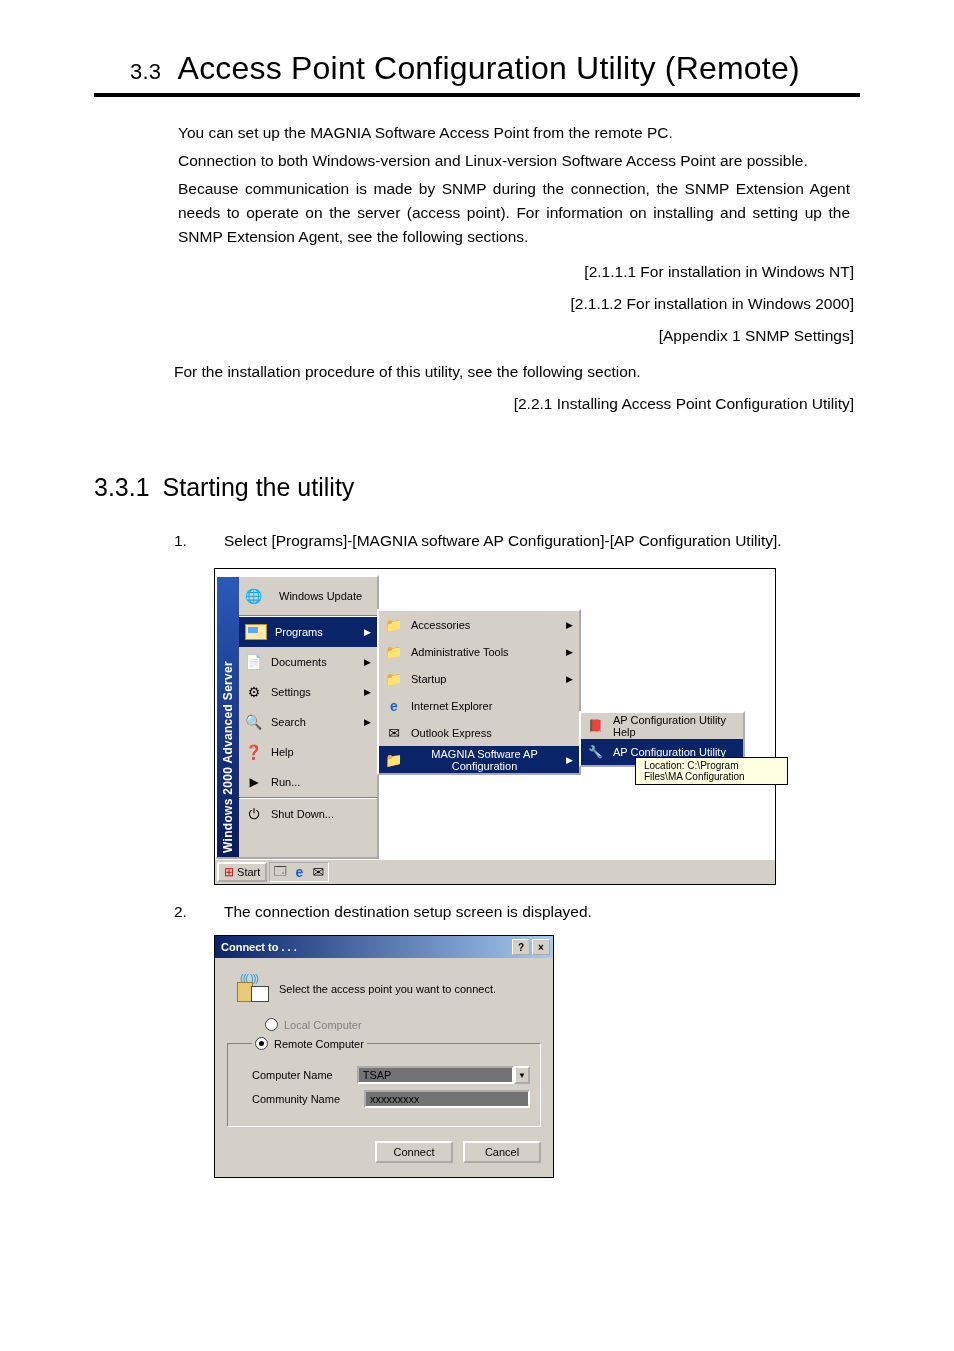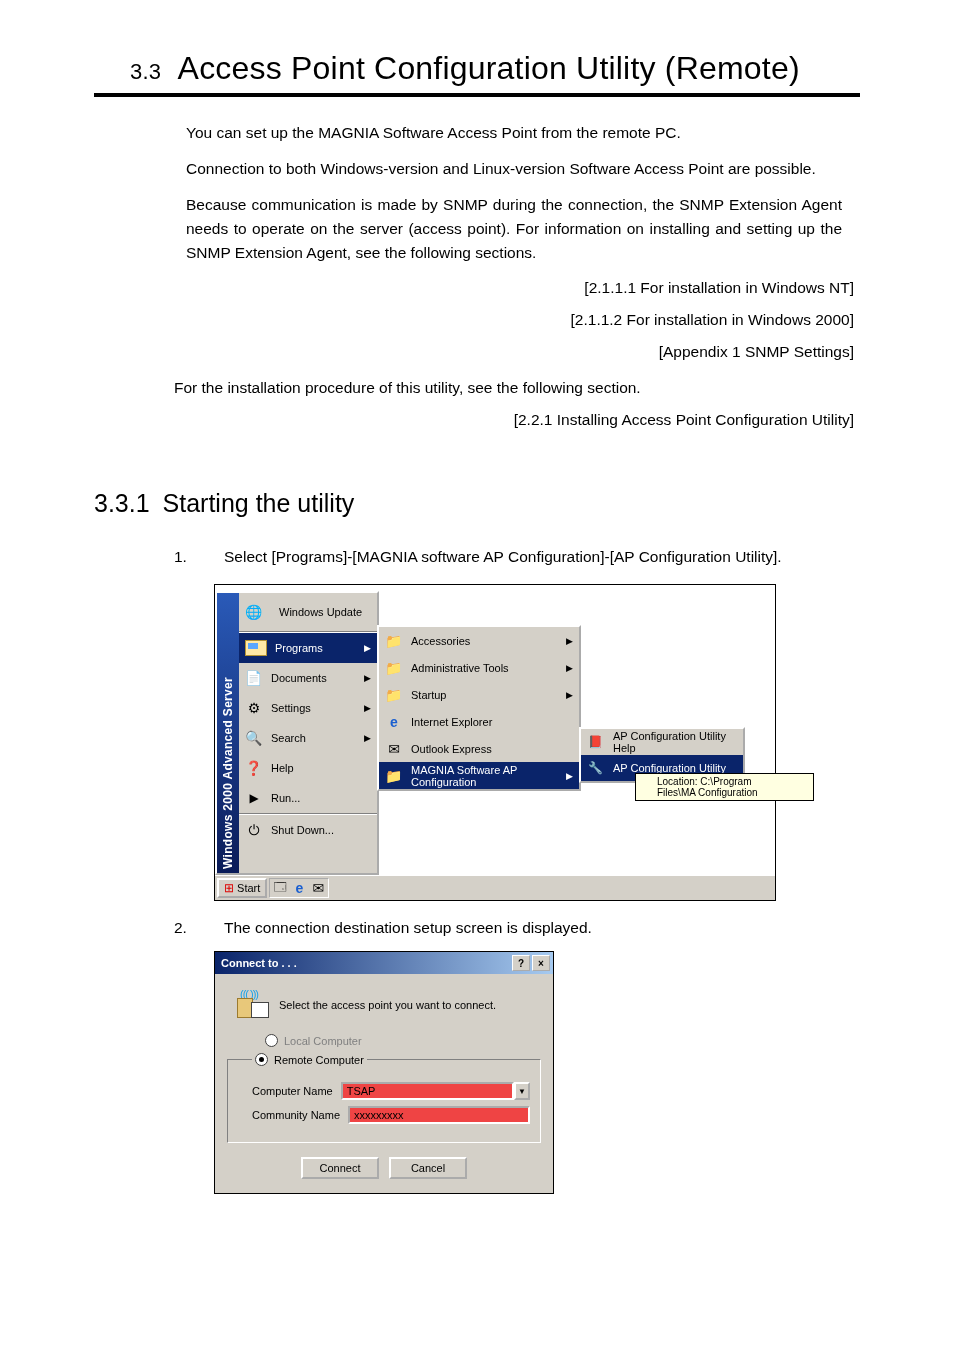--- a/index.html
+++ b/index.html
@@ -27,21 +27,21 @@
     letter-spacing:0.2px;
   }
   .sect-num{font-size:22px;margin-left:36px;}
   .thick-rule{border:none;border-top:4px solid #000;margin:0 0 24px 0;}
   .intro{
     margin-left:80px;
     margin-right:6px;
     line-height:1.55;
     text-align:justify;
   }
-  .intro p{margin:12px;}
+  .intro p{margin:4px;}
   .ref-right{
     margin:14px 6px 0 80px;
     text-align:right;
   }
   .ref-right div{margin-bottom:14px;}
   .intro2{margin:18px 6px 0 80px;}
   h2.subhead{
     font-size:25px;
     font-weight:400;
     margin:60px 0 30px 0;
@@ -119,32 +119,33 @@
   .cfg-ico::before{content:"🔧";font-size:12px;}
   .prog-ico{background:#ffe9a6;border:1px solid #b39335;width:20px;height:14px;position:relative;}
   .prog-ico::after{content:"";position:absolute;left:2px;top:2px;width:10px;height:6px;background:#5aa7ff;}
   .sep{border-top:1px solid #808080;border-bottom:1px solid #fff;margin:0;}
   .sep-top{height:38px;display:flex;align-items:center;padding:0 6px;gap:16px;}
 
   .sub1{
     position:absolute;left:162px;top:40px;
     width:200px;background:var(--win-gray);
     border:2px outset #fff;
+    text-align:center;
   }
   .sub1 .start-item{height:17px;}
   .sub2{
     position:absolute;left:364px;top:142px;
     width:162px;background:var(--win-gray);
     border:2px outset #fff;
   }
   .sub2 .start-item{height:16px;}
   .tooltip{
     position:absolute;left:420px;top:188px;
     background:#ffffe1;border:1px solid #000;
-    font-size:10px;padding:2px 21px;width:135px;
+    font-size:10px;padding:2px 8px;width:135px;
   }
   .taskbar{
     height:24px;background:var(--win-gray);
     border-top:1px solid #fff;display:flex;align-items:center;
     padding:0 2px;gap:2px;
   }
   .start-btn{
     border:2px outset #fff;background:var(--win-gray);
     display:flex;align-items:center;gap:3px;padding:1px 5px;
     font-weight:normal;font-size:11px;
@@ -187,35 +188,35 @@
   .dlg-icon .mon{position:absolute;left:14px;top:12px;width:16px;height:14px;background:#fff;border:1px solid #444;}
   .radio-row{display:flex;align-items:center;gap:6px;margin:4px 0 6px 10px;}
   .radio{width:11px;height:11px;border-radius:50%;border:1px solid #404040;background:#fff;display:inline-flex;align-items:center;justify-content:center;}
   .radio.checked::after{content:"";width:5px;height:5px;border-radius:50%;background:#000;}
   .disabled{color:#808080;padding-left:28px;}
   fieldset.grp{
     border:1px solid #808080;border-right-color:#fff;border-bottom-color:#fff;
     margin:0 0 14px 0;padding:10px 10px 12px 24px;
   }
   fieldset.grp legend{padding:0 3px;display:flex;align-items:center;gap:6px;}
-  .field-row{display:flex;align-items:center;gap:8px;margin:6px 0;}
+  .field-row{display:flex;align-items:center;gap:24px;margin:6px 0;}
   .field-row label{white-space:nowrap;}
   .txt{
-    flex:auto;background:#ef4444;border:2px inset #fff;
+    flex:auto;background:#737373;border:2px inset #fff;
     height:18px;padding:0 4px;font-family:inherit;font-size:11px;
     box-sizing:border-box;
   }
   .combo{display:flex;flex:auto;}
   .combo .txt{flex:auto;}
   .combo .drop{
     width:16px;height:18px;background:var(--win-gray);
     border:2px outset #fff;display:flex;align-items:center;justify-content:center;
     font-size:8px;box-sizing:border-box;
   }
-  .btn-row{display:flex;justify-content:center;gap:10px;}
+  .btn-row{display:flex;justify-content:flex-end;gap:10px;}
   .btn{
     width:78px;height:22px;background:var(--win-gray);
     border:2px outset #fff;font-family:inherit;font-size:11px;
   }
 </style>
 </head>
 <body>
 
 <h1 class="page-head">
   <span class="sect-num">3.3</span>&nbsp;

